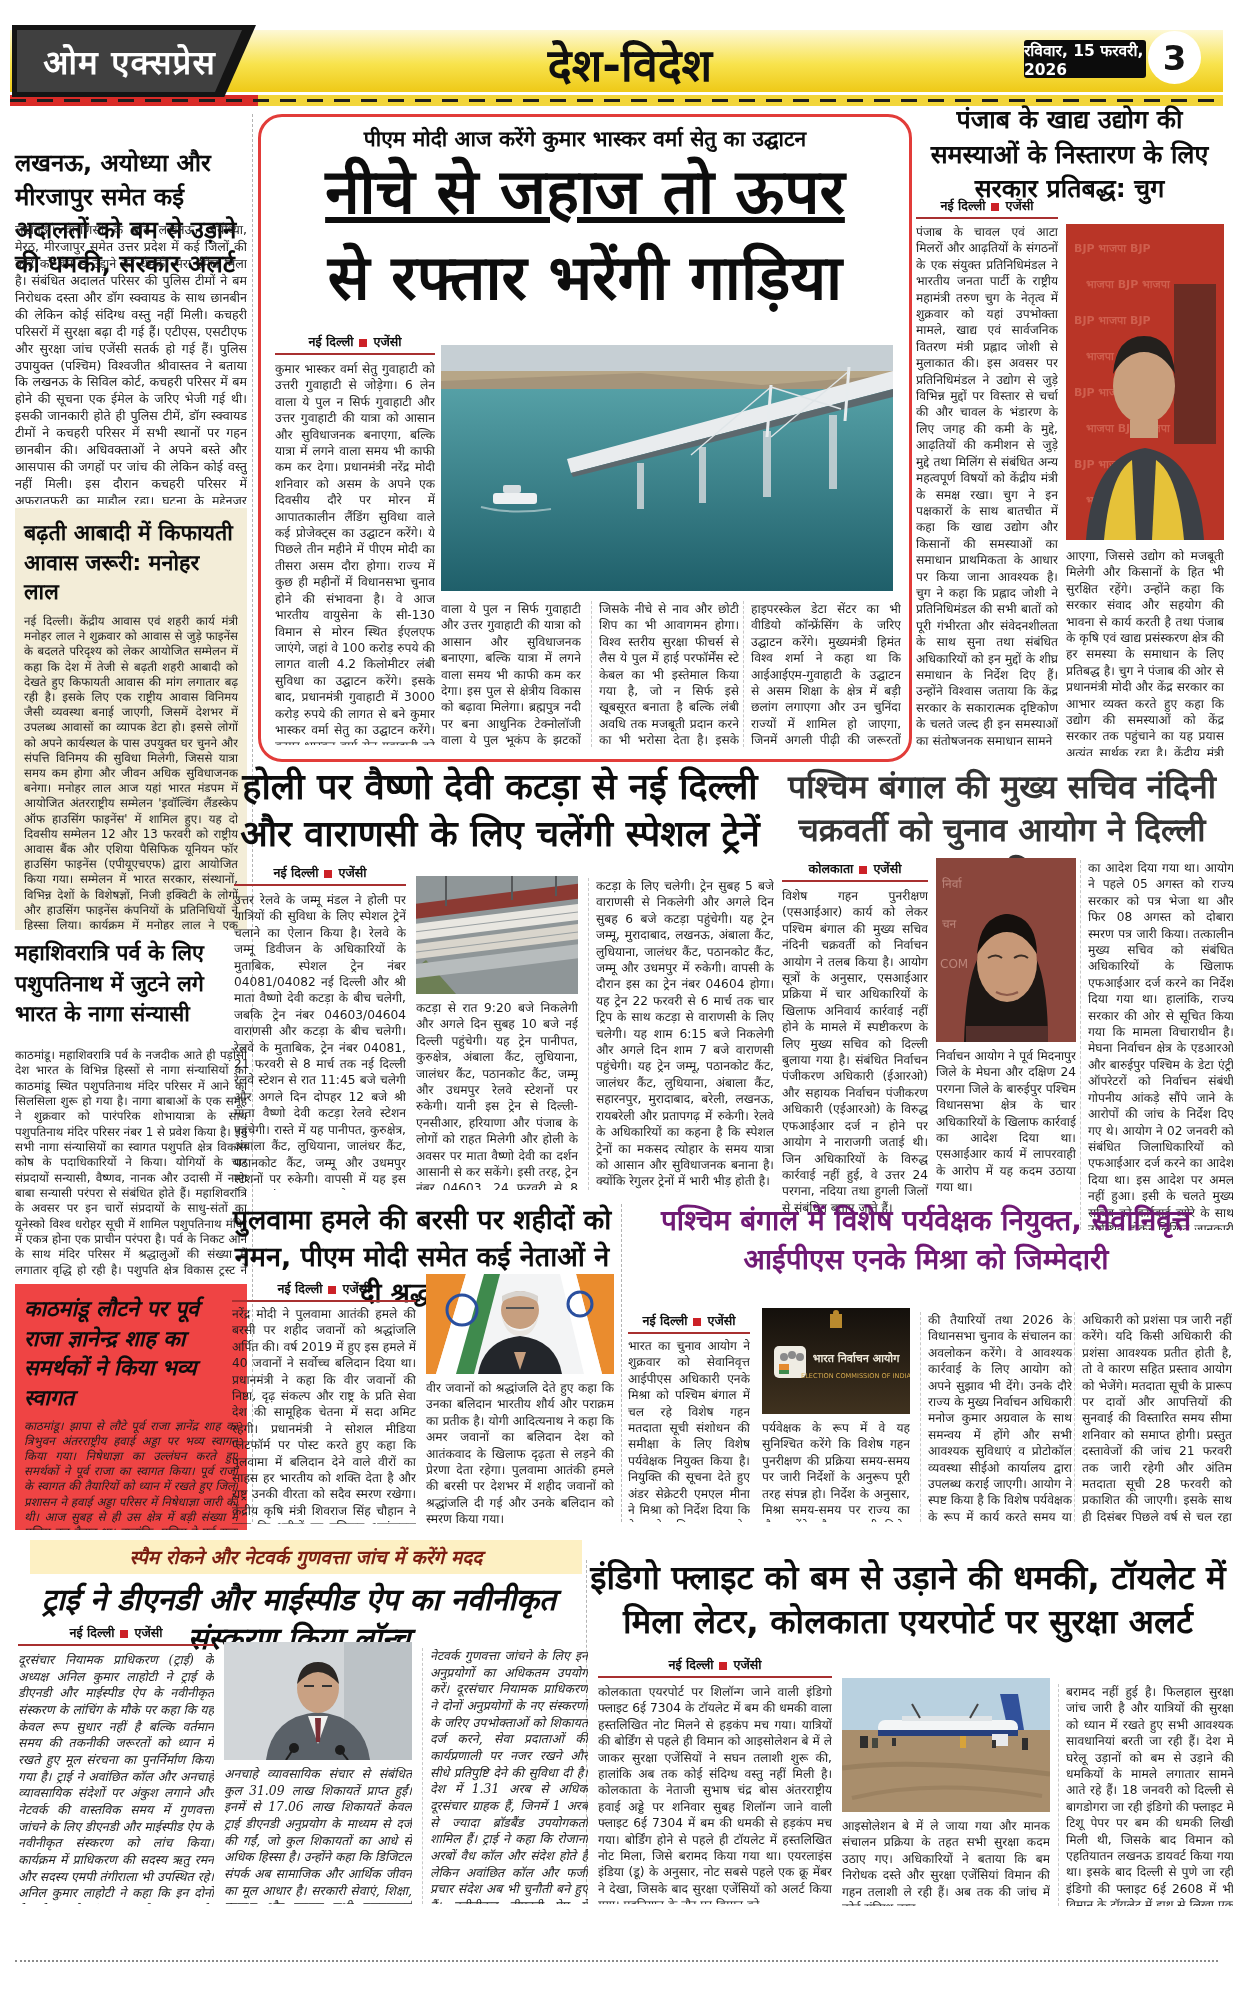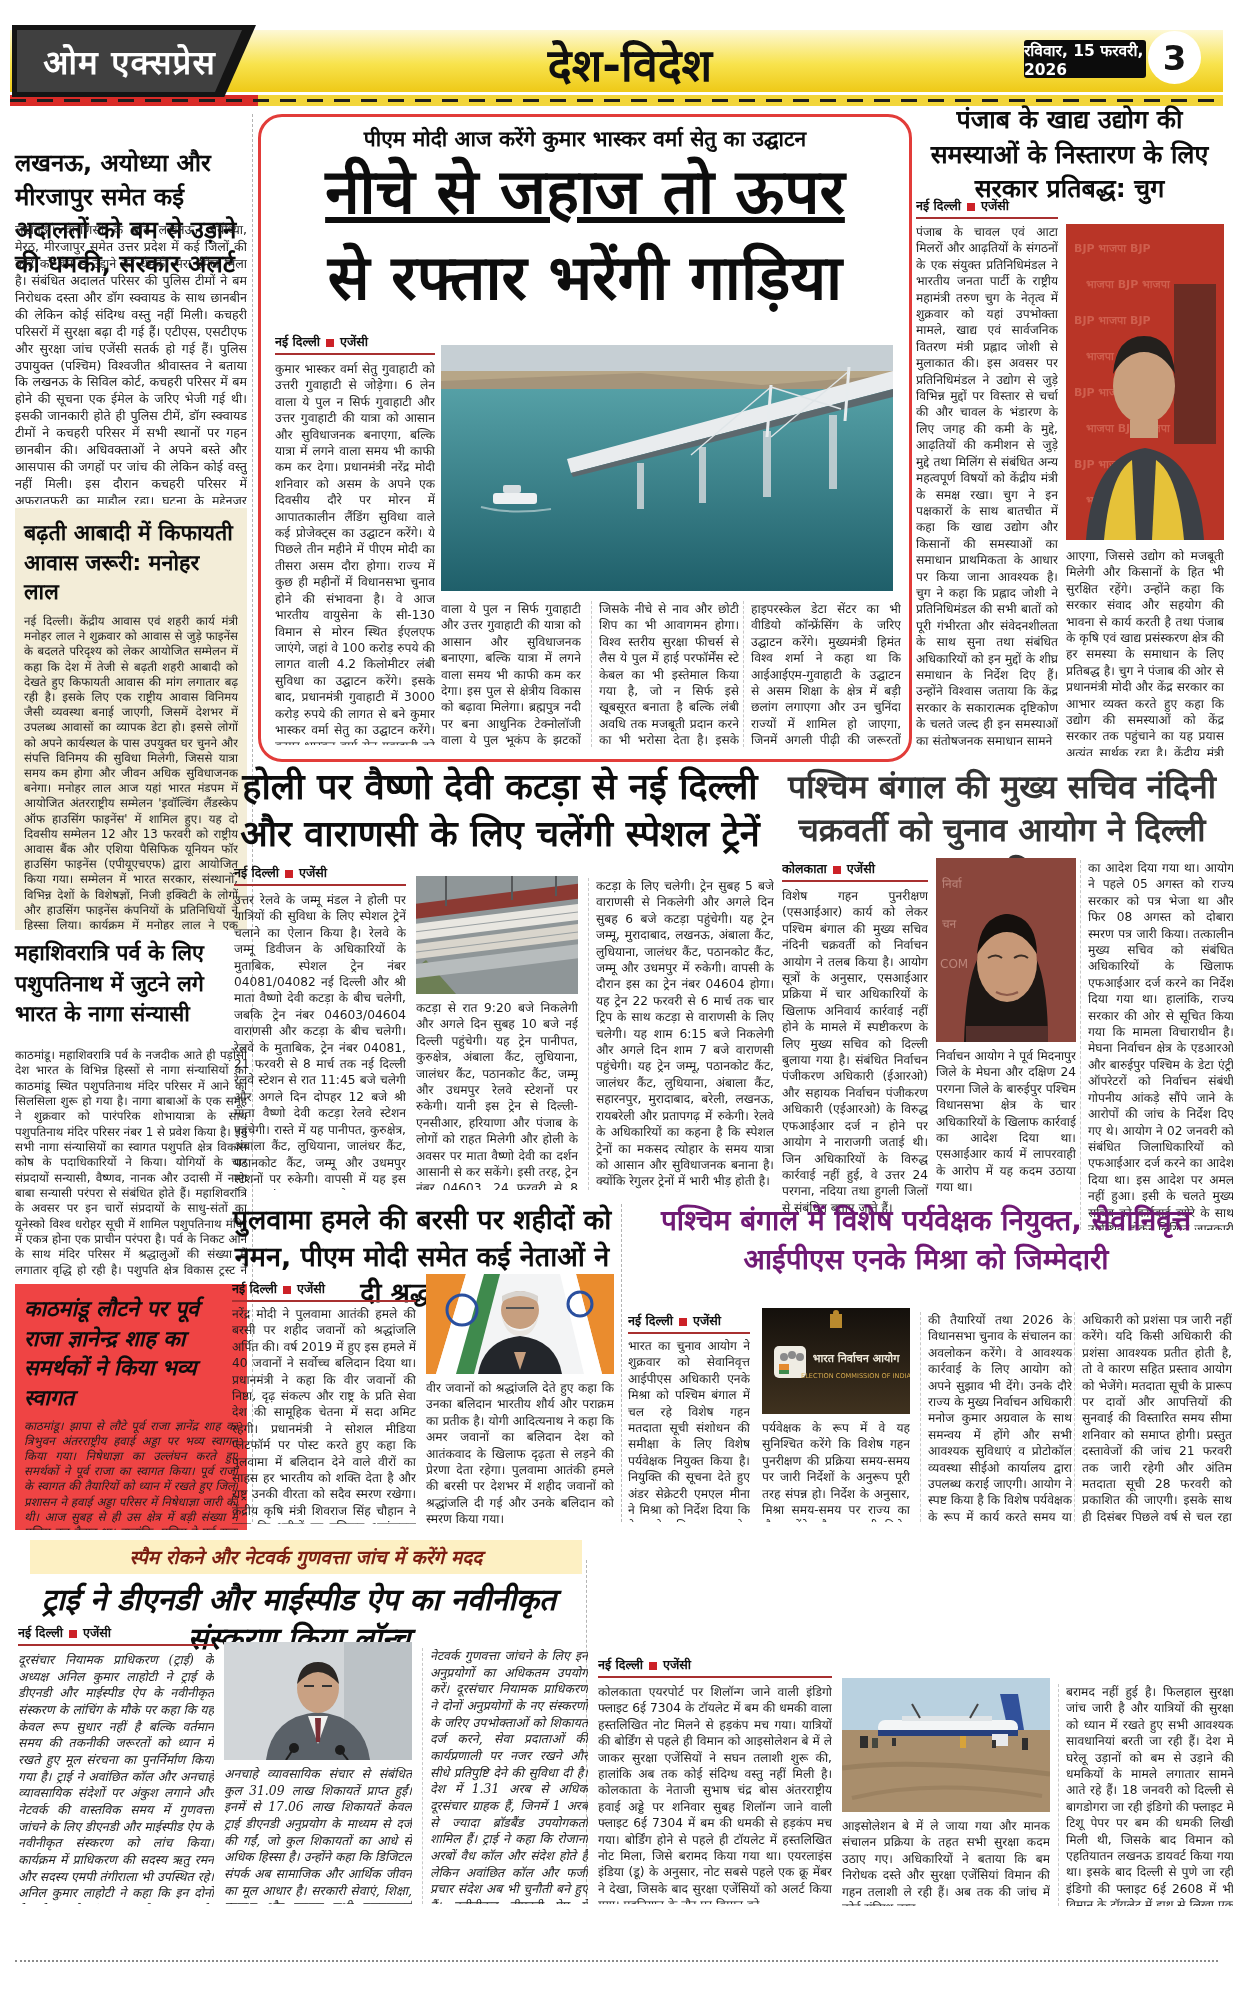--- a/index.html
+++ b/index.html
@@ -15,21 +15,21 @@
             clip-path:polygon(0 0,100% 0,88% 100%,0 100%);display:flex;align-items:center;justify-content:center;}
   .logo-red span{color:#fff;font-weight:bold;font-size:33px;letter-spacing:1px;white-space:nowrap;}
   .section-title{font-size:45px;font-weight:bold;color:#101010;text-align:center;}
   .date-pill{background:#0c0c0c;color:#fff;font-weight:bold;font-size:15.5px;display:flex;align-items:center;justify-content:center;border-radius:3px;}
   .page-circle{background:#fff;color:#141414;font-weight:bold;font-size:34px;border-radius:50%;display:flex;align-items:center;justify-content:center;}
   
   .hl{font-weight:bold;color:#0d0d0d;}
   .hl.center{text-align:center;}
   .body-txt,.col{font-size:12.2px;line-height:1.345;text-align:justify;overflow:hidden;color:#1d1d1d;}
   .col{position:absolute;}
-  .dl{position:absolute;text-align:left;font-weight:bold;font-size:12.6px;color:#111;
+  .dl{position:absolute;text-align:center;font-weight:bold;font-size:12.6px;color:#111;
       border-bottom:2px solid #a83030;padding-bottom:3px;white-space:nowrap;overflow:hidden;}
   .dl .sq{display:inline-block;width:8px;height:8px;background:#cc2127;margin:0 6px 0 6px;vertical-align:middle;}
   .boxed{box-sizing:border-box;padding:10px 9px;overflow:hidden;}
   .bg-beige{background:#f3edd8;}
   .bg-blue{background:#ef4444;font-style:italic;}
   .redbox{border:3px solid #e23c39;border-radius:24px;background:#fff;}
   .vsep{border-left:1px dashed #b3b3b3;width:0;}
   .dash-l{border-left:1px dashed #c7c7c7;padding-left:7px;}
   .kicker-strip{background:#fdf0c3;display:flex;align-items:center;justify-content:center;}
   .kicker-strip span{font-style:italic;font-weight:bold;font-size:19px;color:#7c1e12;}
@@ -275,20 +275,21 @@
       <line x1="98" y1="44" x2="108" y2="44" stroke="#333" stroke-width="2"></line>
       <circle cx="70" cy="106" r="5" fill="#1c1c1c"></circle>
         <circle cx="116" cy="108" r="5" fill="#1c1c1c"></circle>
       <line x1="70" y1="106" x2="62" y2="118" stroke="#1c1c1c" stroke-width="2"></line>
       <line x1="116" y1="108" x2="124" y2="118" stroke="#1c1c1c" stroke-width="2"></line>
     </svg>
   </div>
   <div class="col serif-it" style="left:224px;top:1766px;width:188px;height:138px;font-size:12.4px;">अनचाहे व्यावसायिक संचार से संबंधित कुल 31.09 लाख शिकायतें प्राप्त हुईं। इनमें से 17.06 लाख शिकायतें केवल ट्राई डीएनडी अनुप्रयोग के माध्यम से दर्ज की गईं, जो कुल शिकायतों का आधे से अधिक हिस्सा है। उन्होंने कहा कि डिजिटल संपर्क अब सामाजिक और आर्थिक जीवन का मूल आधार है। सरकारी सेवाएं, शिक्षा, स्वास्थ्य और व्यापार सभी गुणवत्तापूर्ण नेटवर्क पर निर्भर हैं। इसलिए सेवा की गुणवत्ता और संचार में विश्वास अत्यंत आवश्यक है। उन्होंने सभी उपभोक्ताओं से अपील की कि वे स्पैम की सूचना देने और</div>
   <div class="col serif-it dash-l" style="left:422px;top:1648px;width:158px;height:256px;font-size:12.4px;">नेटवर्क गुणवत्ता जांचने के लिए इन अनुप्रयोगों का अधिकतम उपयोग करें। दूरसंचार नियामक प्राधिकरण ने दोनों अनुप्रयोगों के नए संस्करणों के जरिए उपभोक्ताओं को शिकायत दर्ज करने, सेवा प्रदाताओं की कार्यप्रणाली पर नजर रखने और सीधे प्रतिपुष्टि देने की सुविधा दी है। देश में 1.31 अरब से अधिक दूरसंचार ग्राहक हैं, जिनमें 1 अरब से ज्यादा ब्रॉडबैंड उपयोगकर्ता शामिल हैं। ट्राई ने कहा कि रोजाना अरबों वैध कॉल और संदेश होते हैं लेकिन अवांछित कॉल और फर्जी प्रचार संदेश अब भी चुनौती बने हुए हैं। नवीनीकृत डीएनडी ऐप में बहुभाषी सुविधा, सरल शिकायत प्रक्रिया, संदर्भ संख्या के जरिए स्थिति जांच और श्रेणीवार प्रचार संदेश की जानकारी देखने की सुविधा है। दोहरी सिम वाले दूरभाष के लिए बेहतर समर्थन और प्रचार संदेश रोकने के लिए पंजीकरण को आसान बनाया गया है। प्राधिकरण ने कहा कि केवल नंबर रोकने से काम नहीं चलेगा, आधिकारिक मंच पर शिकायत दर्ज करना जरूरी है।</div>
 
+  <div class="abs hl center" style="left:590px;top:1556px;width:636px;font-size:33px;line-height:1.33;">इंडिगो फ्लाइट को बम से उड़ाने की धमकी, टॉयलेट में मिला लेटर, कोलकाता एयरपोर्ट पर सुरक्षा अलर्ट</div>
   <div class="dl" style="left:598px;top:1656px;width:234px;">
     <span>नई दिल्ली</span><span class="sq"></span><span>एजेंसी</span>
   </div>
   <div class="col" style="left:598px;top:1684px;width:234px;height:220px;">कोलकाता एयरपोर्ट पर शिलॉन्ग जाने वाली इंडिगो फ्लाइट 6ई 7304 के टॉयलेट में बम की धमकी वाला हस्तलिखित नोट मिलने से हड़कंप मच गया। यात्रियों की बोर्डिंग से पहले ही विमान को आइसोलेशन बे में ले जाकर सुरक्षा एजेंसियों ने सघन तलाशी शुरू की, हालांकि अब तक कोई संदिग्ध वस्तु नहीं मिली है। कोलकाता के नेताजी सुभाष चंद्र बोस अंतरराष्ट्रीय हवाई अड्डे पर शनिवार सुबह शिलॉन्ग जाने वाली फ्लाइट 6ई 7304 में बम की धमकी से हड़कंप मच गया। बोर्डिंग होने से पहले ही टॉयलेट में हस्तलिखित नोट मिला, जिसे बरामद किया गया था। एयरलाइंस इंडिया (डू) के अनुसार, नोट सबसे पहले एक क्रू मेंबर ने देखा, जिसके बाद सुरक्षा एजेंसियों को अलर्ट किया गया। एहतियात के तौर पर विमान को</div>
   <div class="abs" style="left:842px;top:1678px;width:208px;height:134px;">
     <svg width="208" height="134" viewBox="0 0 208 134">
       <rect width="208" height="55" fill="#b9d1e0"></rect>
       <rect y="52" width="208" height="82" fill="#a98e6c"></rect>
       <path d="M0,90 Q70,80 208,96" stroke="#8f7656" stroke-width="5" fill="none" opacity="0.6"></path>
       <path d="M10,120 Q90,100 200,118" stroke="#8f7656" stroke-width="4" fill="none" opacity="0.5"></path>

